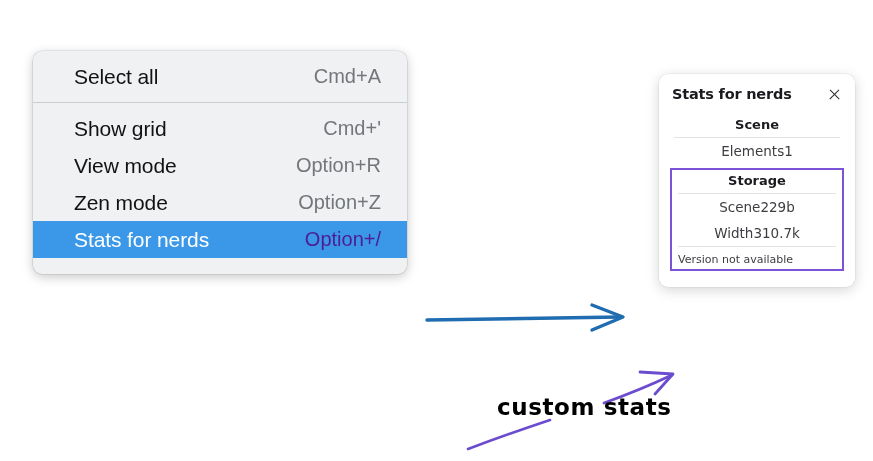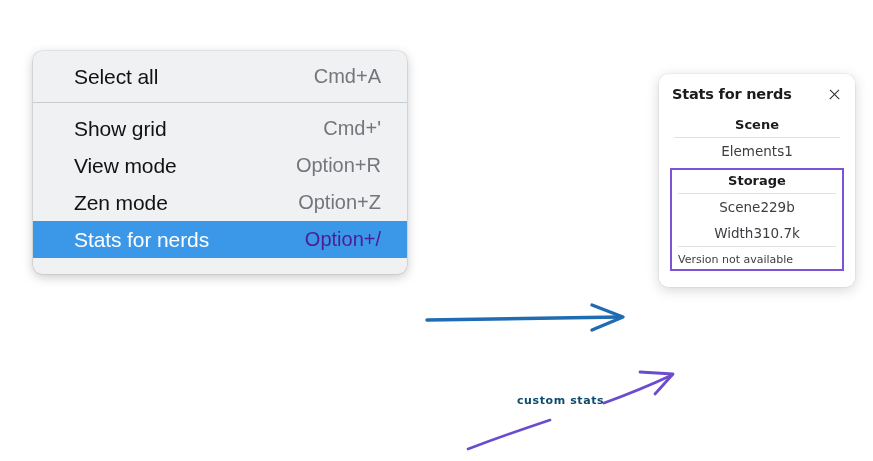--- a/index.html
+++ b/index.html
@@ -158,26 +158,25 @@
     position: absolute;
     left: 0; top: 0;
     width: 873px; height: 461px;
     pointer-events: none;
   }
   #handwriting-label {
     position: absolute;
     left: 497px;
     top: 394px;
     font-family: "DejaVu Sans", sans-serif;
-    font-size: 11px;
+    font-size: 23px;
     font-weight: bold;
-    color: #0c4a6e;
+    color: #000000;
     letter-spacing: 0.6px;
     white-space: nowrap;
-    margin-left: 20px;
   }
 </style>
 </head>
 <body>
 
 <div id="canvas">
 
   <div id="context-menu">
 
     <div class="menu-section">

